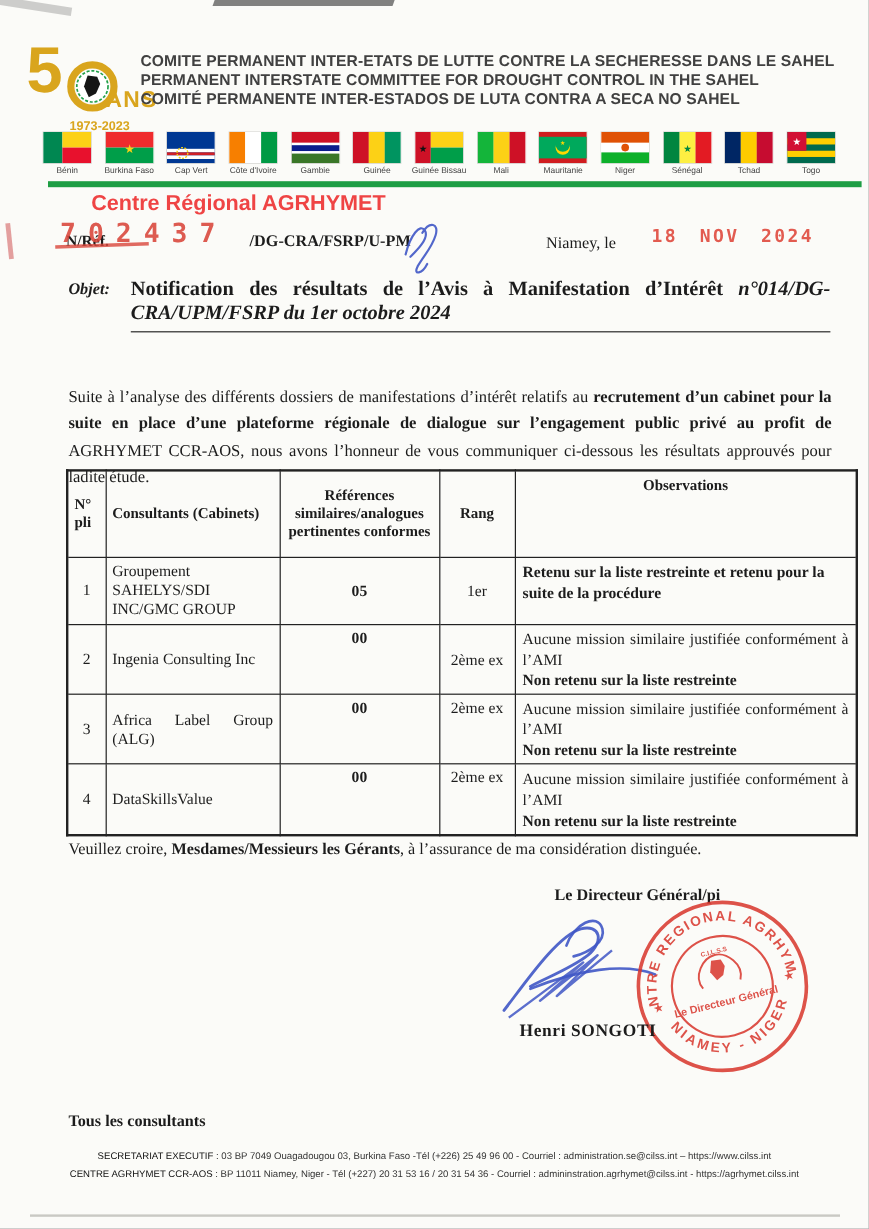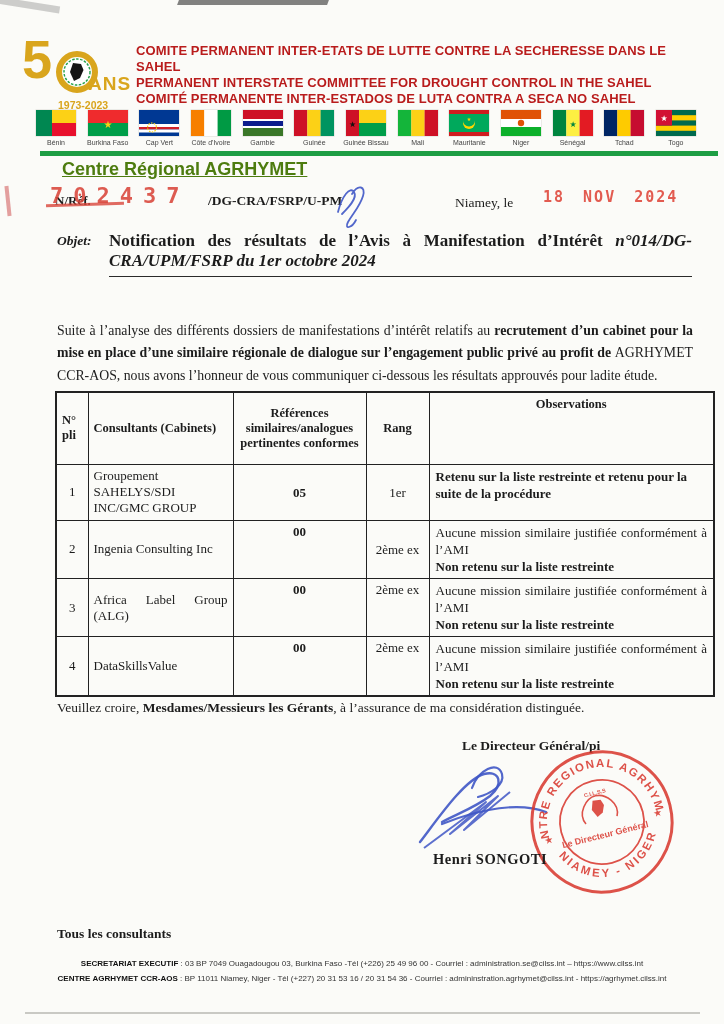--- a/index.html
+++ b/index.html
@@ -10,31 +10,31 @@
   .corner-smudge{position:absolute;left:-10px;top:1px;width:70px;height:7px;background:#555;opacity:.28;transform:rotate(9deg);}
   .margin-mark{position:absolute;left:6px;top:186px;width:4px;height:30px;background:#c44;opacity:.5;transform:rotate(-6deg);}
 
   
   .logo50{position:absolute;left:22px;top:40px;width:110px;height:78px;}
   .logo-5{position:absolute;left:0;top:-8px;font:bold 54px/1 "Liberation Sans","DejaVu Sans",sans-serif;color:#D9A51D;}
   .logo-ring{position:absolute;left:33px;top:10px;}
   .logo-ans{position:absolute;left:66px;top:34px;font:bold 19px/1 "Liberation Sans","DejaVu Sans",sans-serif;color:#D9A51D;letter-spacing:1px;}
   .logo-years{position:absolute;left:36px;top:60px;font:bold 10.5px/1 "Liberation Sans","DejaVu Sans",sans-serif;color:#D9A51D;}
   .org-lines{position:absolute;left:117px;top:43px;width:595px;}
-  .org-line{font:bold 13px/16px "Liberation Sans","DejaVu Sans",sans-serif;color:#b91c1c;letter-spacing:.1px;margin-left:19px;}
+  .org-line{font:bold 13px/16px "Liberation Sans","DejaVu Sans",sans-serif;color:#404040;letter-spacing:.1px;}
   .org-line-ar{font:bold 14px/18px "DejaVu Sans",sans-serif;color:#21A04A;}
 
   
   .flags-row{position:absolute;left:32px;top:110px;width:668px;display:flex;justify-content:space-between;}
   .flag-item{width:48px;text-align:center;}
   .flag-item svg{display:block;margin:0 auto;width:40px;height:26px;box-shadow:0 0 0 .5px #d8d8d4;}
   .flag-label{display:block;margin-top:3px;font:7px/8px "Liberation Sans","DejaVu Sans",sans-serif;color:#444;}
 
   .green-rule{position:absolute;left:40px;top:151px;width:678px;height:5px;background:#1E9E44;}
-  .center-name{position:absolute;left:62px;top:158px;font:bold 18px/22px "Liberation Sans","DejaVu Sans",sans-serif;color:#4d7c0f;text-decoration:underline;}
+  .center-name{position:absolute;left:76px;top:158px;font:bold 18px/22px "Liberation Sans","DejaVu Sans",sans-serif;color:#ef4444;}
 
   
   .ref-label{position:absolute;left:55px;top:193px;font:bold 13px/16px "Liberation Serif",serif;}
   .ref-stamp{position:absolute;left:50px;top:184px;font:bold 22px/24px "DejaVu Sans Mono",monospace;color:#D9463B;letter-spacing:10px;opacity:.88;}
   .ref-strike{position:absolute;left:46px;top:203px;width:78px;height:3px;background:#D9463B;opacity:.8;transform:rotate(-2deg);}
   .ref-suffix{position:absolute;left:208px;top:193px;font:bold 13.5px/16px "Liberation Serif",serif;}
   .initials-svg{position:absolute;left:332px;top:178px;}
   .city-line{position:absolute;left:455px;top:195px;font:13.5px/16px "Liberation Serif",serif;}
   .date-stamp{position:absolute;left:543px;top:188px;font:bold 15px/18px "DejaVu Sans Mono",monospace;color:#E04A3E;letter-spacing:2px;word-spacing:7px;opacity:.9;}
 
@@ -70,21 +70,21 @@
 
   .closing{position:absolute;left:57px;top:686px;width:640px;font-size:13.5px;}
   .sig-title{position:absolute;left:462px;top:737px;font:bold 13.5px/17px "Liberation Serif",serif;}
   .sig-name{position:absolute;left:433px;top:850px;font:bold 14.5px/18px "Liberation Serif",serif;letter-spacing:.5px;}
   .sig-svg{position:absolute;left:412px;top:750px;}
   .stamp-svg{position:absolute;left:517px;top:737px;transform:rotate(-14deg);opacity:.85;}
 
   .recipient{position:absolute;left:57px;top:925px;font:bold 13.5px/17px "Liberation Serif",serif;}
   .page-footer{position:absolute;left:10px;top:956px;width:704px;text-align:center;
                font:8px/15px "Liberation Sans","DejaVu Sans",sans-serif;color:#333;}
-  .page-footer b{font-weight:bold;color:#111;}
+  .page-footer b{font-weight:normal;color:#111;}
   .bottom-rule{position:absolute;left:25px;top:1012px;width:675px;height:2px;background:#c9c9c4;}
 </style>
 </head>
 <body>
 
 <div class="page">
 
   <div class="streak-top"></div>
   <div class="corner-smudge"></div>
   <div class="margin-mark"></div>
@@ -238,21 +238,21 @@
   <span class="date-stamp">18 NOV 2024</span>
 
   <div class="objet">
     <div class="objet-label">Objet:</div>
     <div class="objet-text">
       <span>Notification des résultats de l’Avis à Manifestation d’Intérêt </span><i>n°014/DG-CRA/UPM/FSRP du 1er octobre 2024</i>
     </div>
   </div>
 
 
-  <p class="body-par"><span>Suite à l’analyse des différents dossiers de manifestations d’intérêt relatifs au </span><b>recrutement d’un cabinet pour la mise en place d’une similaire régionale de dialogue sur l’engagement public privé au profit de </b><span>AGRHYMET CCR-AOS</span><span>, nous avons l’honneur de vous communiquer ci-dessous les résultats approuvés pour ladite étude.</span></p>
+  <p class="body-par"><span>Suite à l’analyse des différents dossiers de manifestations d’intérêt relatifs au </span><b>recrutement d’un cabinet pour la suite en place d’une plateforme régionale de dialogue sur l’engagement public privé au profit de </b><span>AGRHYMET CCR-AOS</span><span>, nous avons l’honneur de vous communiquer ci-dessous les résultats approuvés pour ladite étude.</span></p>
 
   <table class="results-table">
     <colgroup>
         <col style="width:32px">
         <col style="width:145px">
         <col style="width:133px">
         <col style="width:63px">
         <col style="width:285px">
       </colgroup>
     <tbody>

